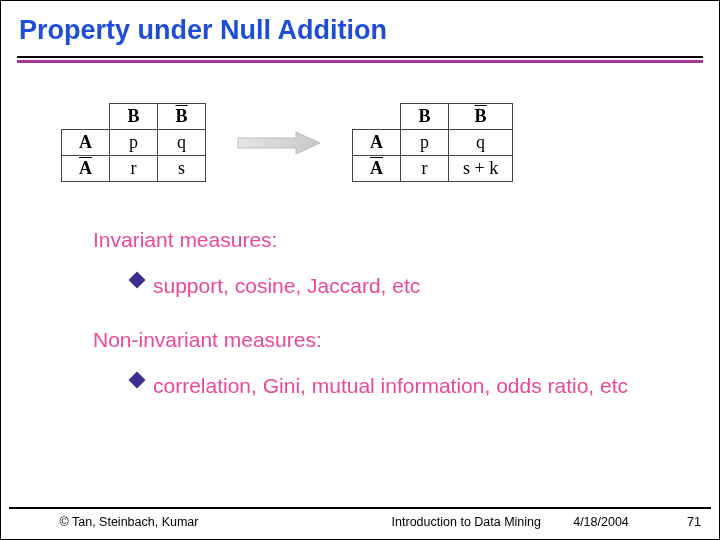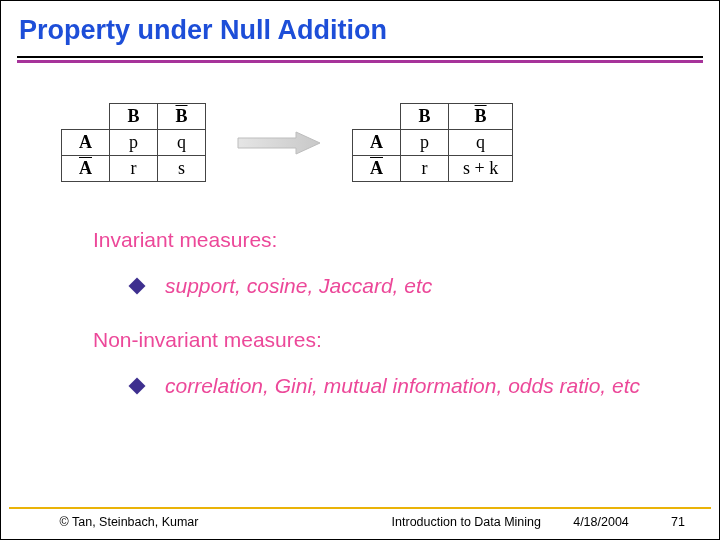--- a/index.html
+++ b/index.html
@@ -67,48 +67,47 @@
     padding: 46px 44px 0 44px;
     font-size: 21px;
     color: #ec4899;
     margin-left: 48px;
   }
   .subhead {
     margin-bottom: 22px;
   }
   .bullet-row {
     display: flex;
-    align-items: center;
-    gap: 22px;
+    align-items: flex-start;
+    gap: 10px;
     padding-left: 38px;
     margin-bottom: 30px;
-    font-style: italic;
   }
   .bullet {
     width: 12px;
     height: 12px;
     background: #3e2f8f;
     transform: rotate(45deg);
     flex-shrink: 0;
   }
   .footer {
     position: absolute;
     bottom: 10px;
     left: 0; right: 0;
     display: flex;
     font-size: 12.5px;
     color: #000;
-    border-top: 2px solid #eab308;
+    border-top: 2px solid #000000;
     padding: 6px 10px 0 10px;
     margin: 0 8px;
   }
   .footer .c1 { flex: 0 0 220px; text-align: center; }
   .footer .c2 { flex: 1 1 auto; text-align: right; padding-left: 16px;}
   .footer .c3 { flex: 0 0 130px; text-align: center; padding-right: 10px;}
-  .footer .c4 { flex: 0 0 30px; }
+  .footer .c4 { flex: 0 0 30px; text-align: right; }
 </style>
 </head>
 <body>
 
 <div class="title">Property under Null Addition</div>
 <div class="rule-black"></div>
 <div class="rule-magenta"></div>
 
 <div class="tables-wrap">
 

